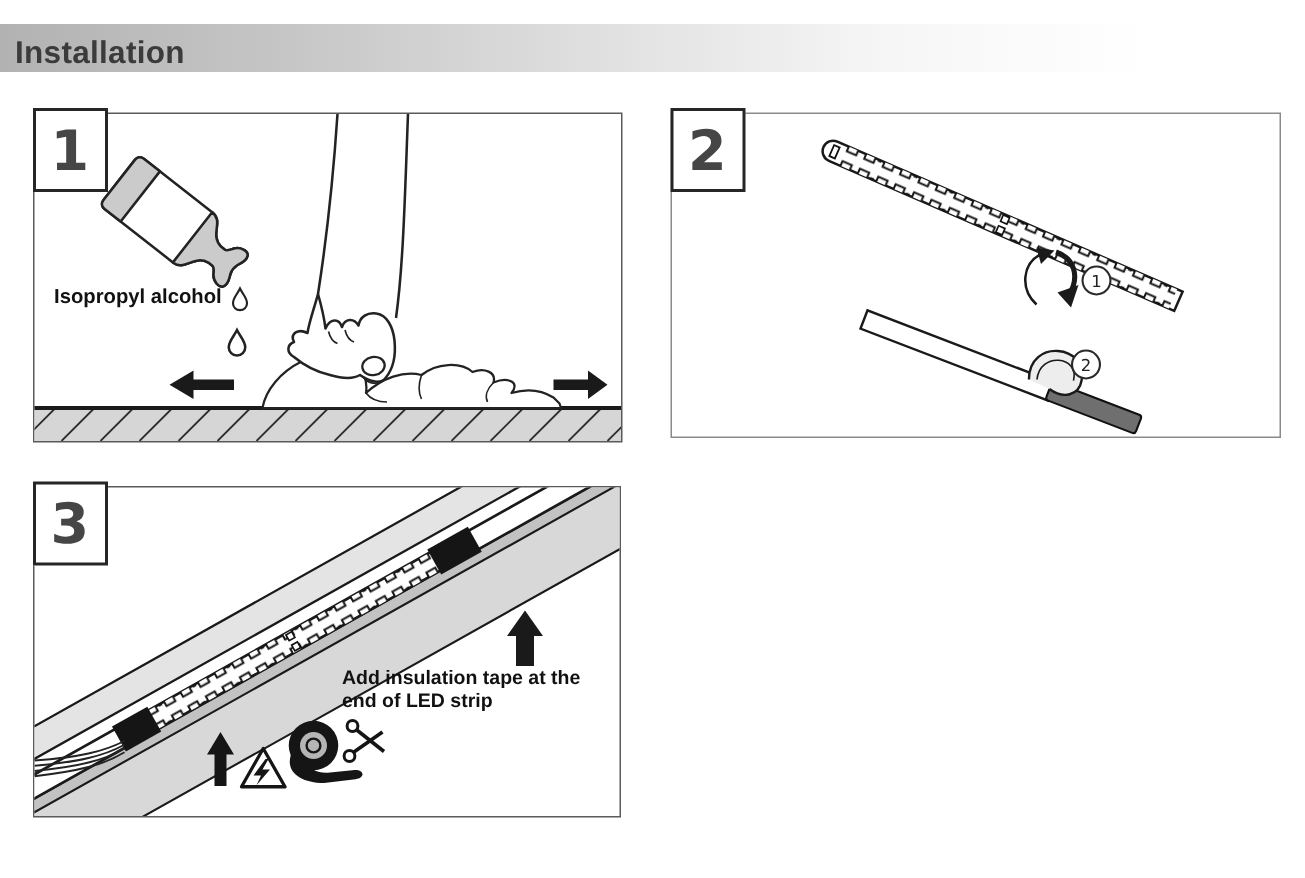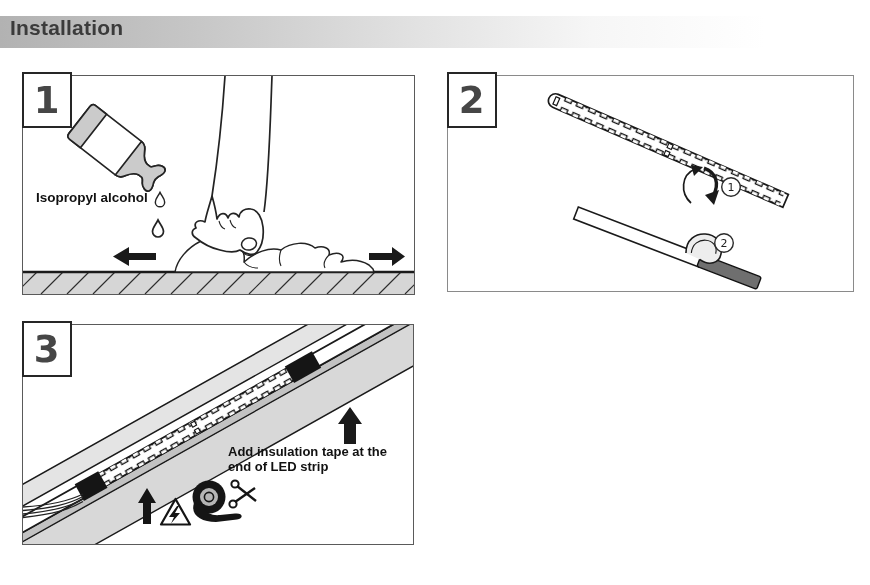--- a/index.html
+++ b/index.html
@@ -1,20 +1,20 @@
 <!DOCTYPE html>
 <html><head>
 <meta charset="utf-8">
 <style>
   html,body{margin:0;padding:0;background:#fff;}
   #page{position:relative;width:870px;height:585px;background:#ffffff;overflow:hidden;
         font-family:"Liberation Sans",sans-serif;}
   .header{position:absolute;left:0;top:16px;width:870px;height:32px;box-sizing:border-box;
         background:linear-gradient(90deg,#b2b2b2 0%,#c6c6c6 22%,#e2e2e2 48%,#f6f6f6 68%,#ffffff 88%);
-        display:flex;align-items:flex-start;padding-left:10px;}
+        display:flex;align-items:flex-end;padding-left:10px;}
   .header span{font-size:21px;font-weight:600;color:#3b3b3b;letter-spacing:.2px;}
   .panel{position:absolute;background:#fff;border:1.4px solid #5a5a5a;box-sizing:content-box;}
   #panel2{border-color:#8a8a8a;}
   .numbox{position:absolute;left:-1.4px;top:-4px;width:46px;height:52px;background:#fff;
         border:2px solid #262626;display:flex;align-items:center;justify-content:center;z-index:2;}
   .numbox span{font-family:"DejaVu Sans",sans-serif;font-size:37px;font-weight:bold;color:#464646;line-height:1;}
   svg.art{position:absolute;left:0;top:0;}
   .lbl{font:bold 13.5px "Liberation Sans",sans-serif;fill:#111;}
   .note{font:bold 13px "Liberation Sans",sans-serif;fill:#111;}
   .marker{font:11px "DejaVu Sans",sans-serif;fill:#222;}

